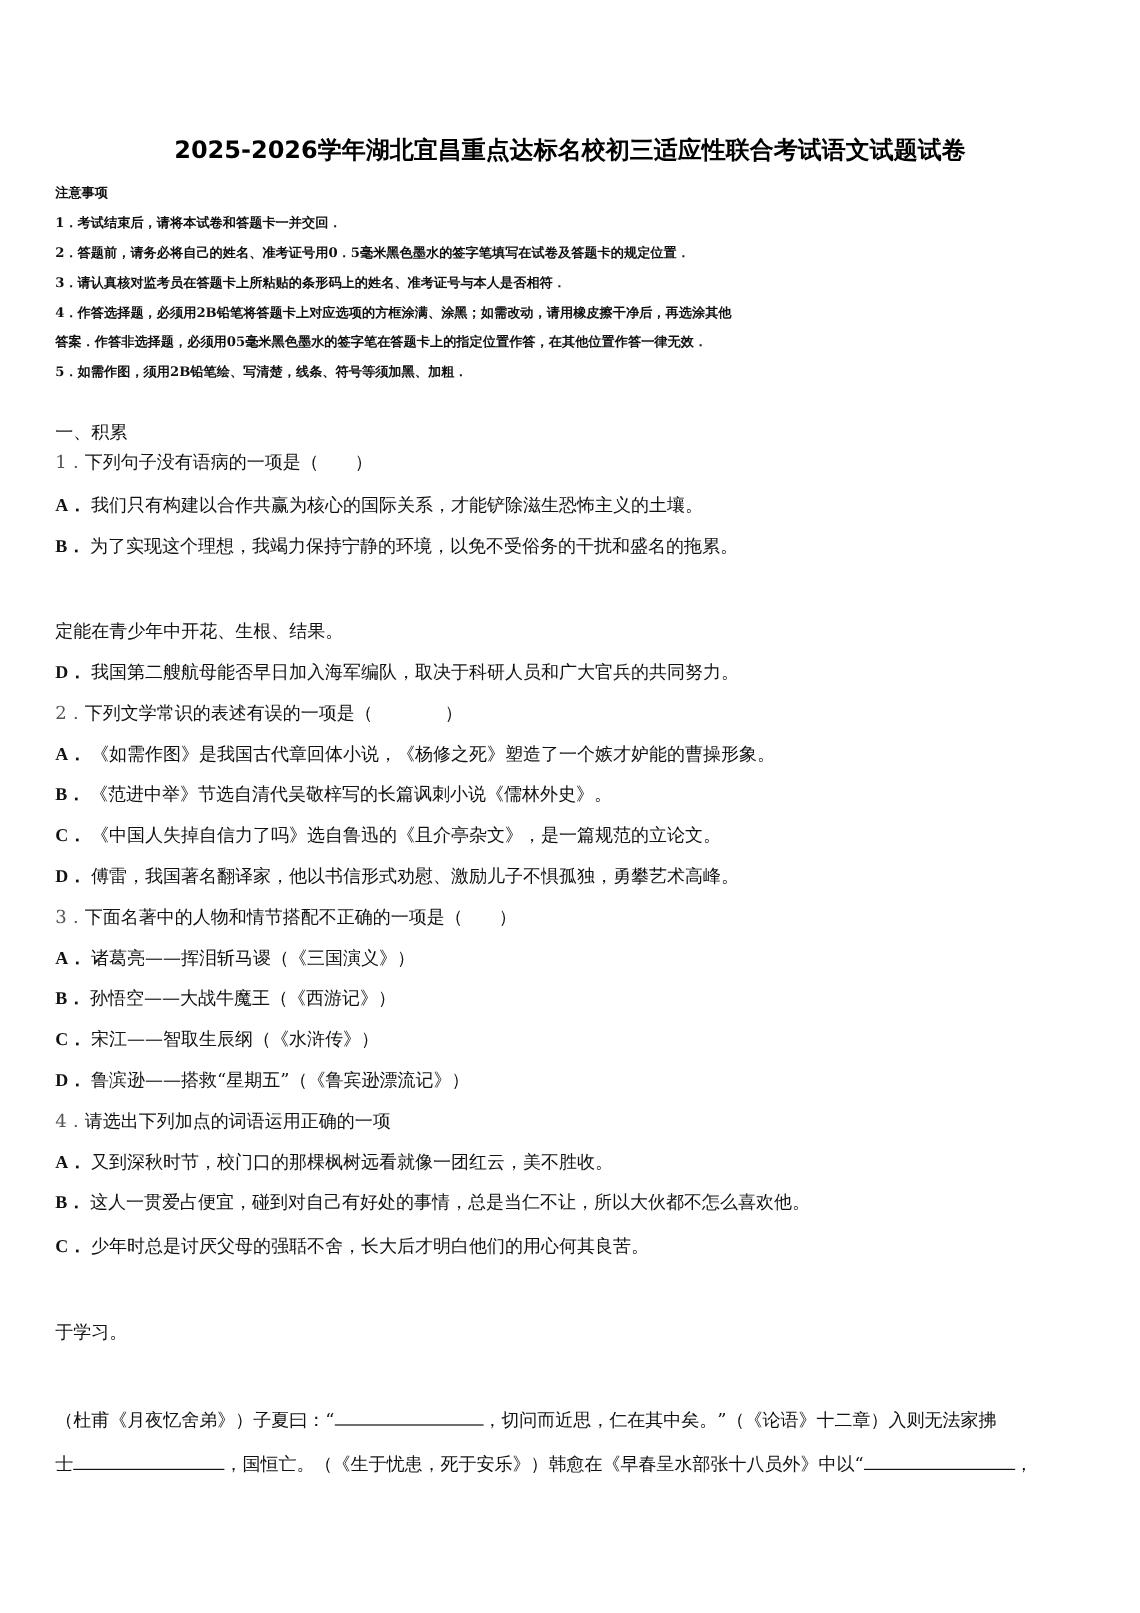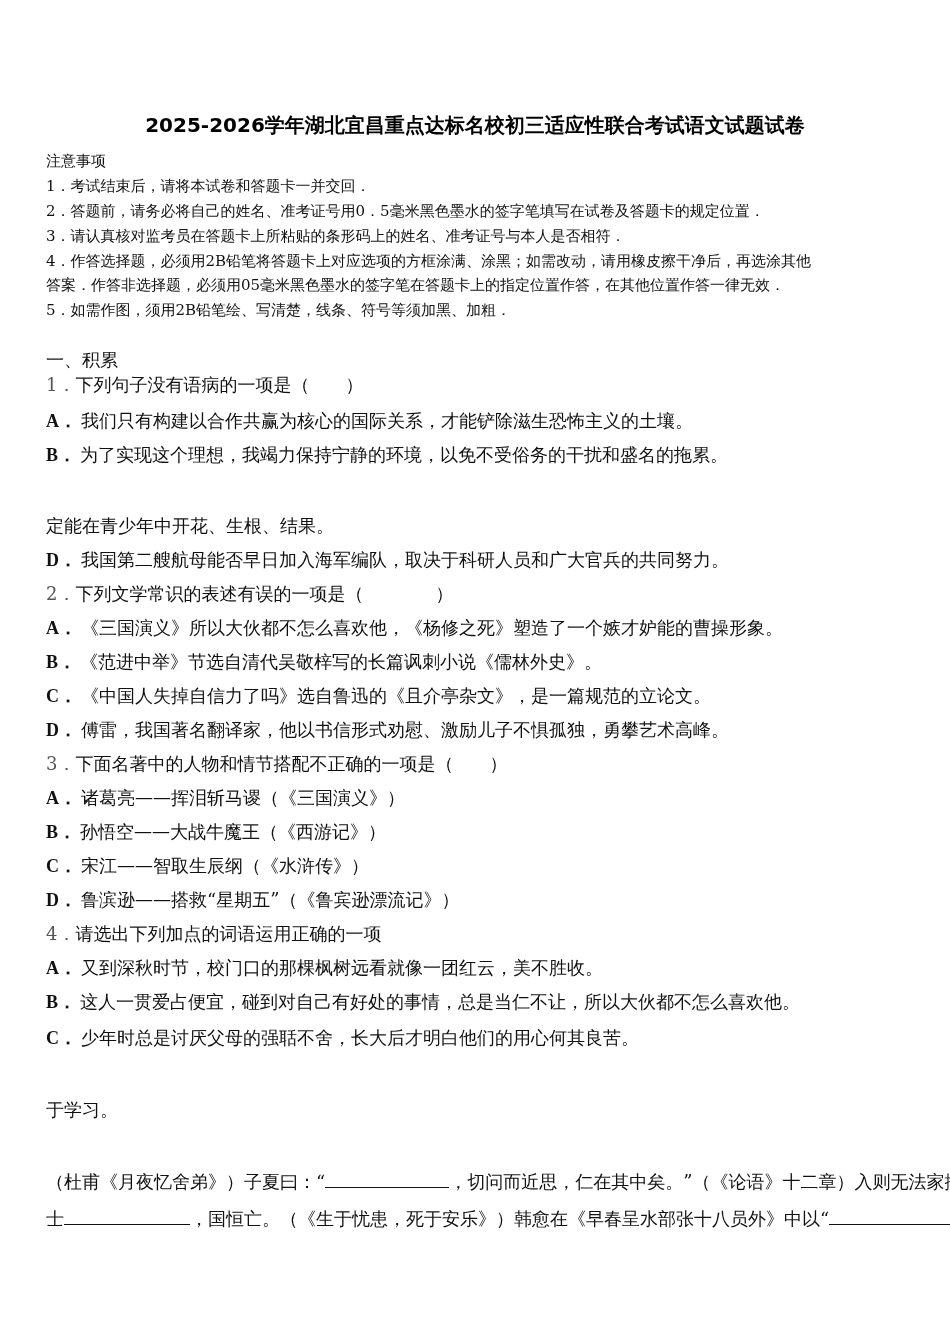--- a/index.html
+++ b/index.html
@@ -10,23 +10,23 @@
     }
     .page { position: absolute; left: 0; top: 0; width: 950px; height: 1040px; border-radius: 14px; }
     .title {
       position: absolute; left: 0; top: 112px; width: 950px; text-align: center;
       font-family: "DejaVu Sans", "Liberation Sans", sans-serif;
       font-weight: bold; font-size: 20px; letter-spacing: 0px;
       color: #000;
     }
     .line {
       position: absolute; left: 46px; white-space: nowrap;
-      font-size: 18px; line-height: 20px; color: #111;
+      font-size: 15px; line-height: 20px; color: #111;
     }
-    .notice { font-size: 15px; }
+    .notice { font-size: 11px; font-weight: bold; }
     .q-num { color: #555; }
     .opt-letter { font-weight: bold; font-family: "Liberation Serif", "DejaVu Serif", serif; margin-right: 4px; }
     .blank {
       display: inline-block; border-bottom: 1px solid #111; height: 15px; vertical-align: baseline;
     }
     .blank.w1 { width: 122px; }
     .blank.w2 { width: 124px; }
     .blank.w3 { width: 126px; }
   </style>
 </head>
@@ -57,21 +57,21 @@
   </div>
   <div class="line" style="top:516px">定能在青少年中开花、生根、结果。</div>
   <div class="line" style="top:550px">
     <span class="opt-letter">D．</span><span>我国第二艘航母能否早日加入海军编队，取决于科研人员和广大官兵的共同努力。</span>
   </div>
 
   <div class="line" style="top:584px">
     <span class="q-num">2．</span><span>下列文学常识的表述有误的一项是（　　　　）</span>
   </div>
   <div class="line" style="top:618px">
-    <span class="opt-letter">A．</span><span>《三国演义》所以大伙都不怎么喜欢他，《杨修之死》塑造了一个嫉才妒能的曹操形象。</span>
+    <span class="opt-letter">A．</span><span>《如需作图》是我国古代章回体小说，《杨修之死》塑造了一个嫉才妒能的曹操形象。</span>
   </div>
   <div class="line" style="top:652px">
     <span class="opt-letter">B．</span><span>《范进中举》节选自清代吴敬梓写的长篇讽刺小说《儒林外史》。</span>
   </div>
   <div class="line" style="top:686px">
     <span class="opt-letter">C．</span><span>《中国人失掉自信力了吗》选自鲁迅的《且介亭杂文》，是一篇规范的立论文。</span>
   </div>
   <div class="line" style="top:720px">
     <span class="opt-letter">D．</span><span>傅雷，我国著名翻译家，他以书信形式劝慰、激励儿子不惧孤独，勇攀艺术高峰。</span>
   </div>

